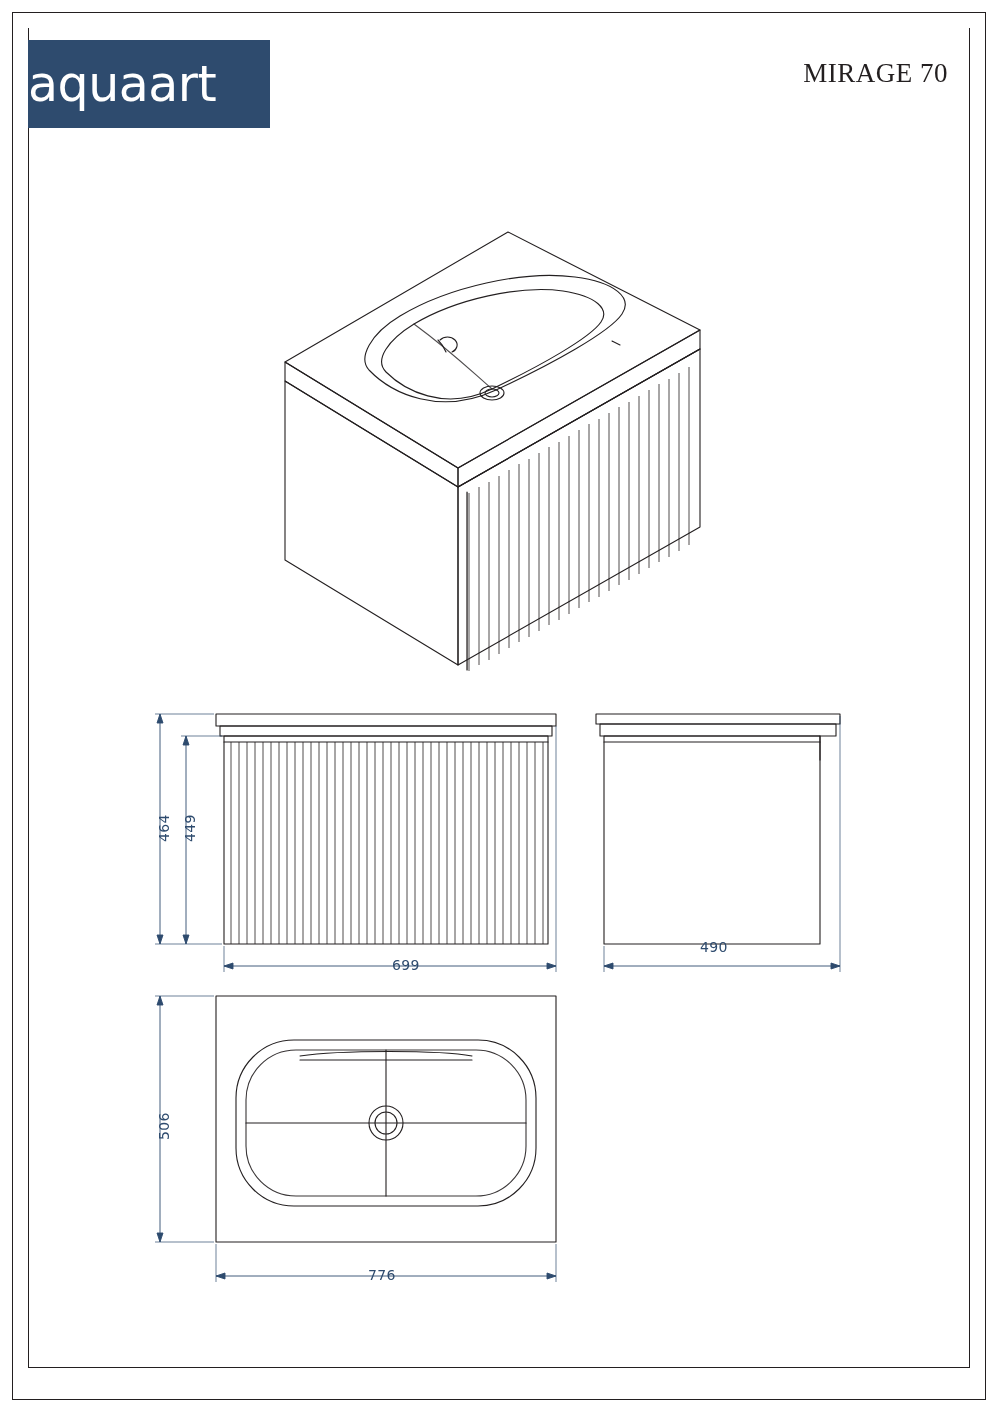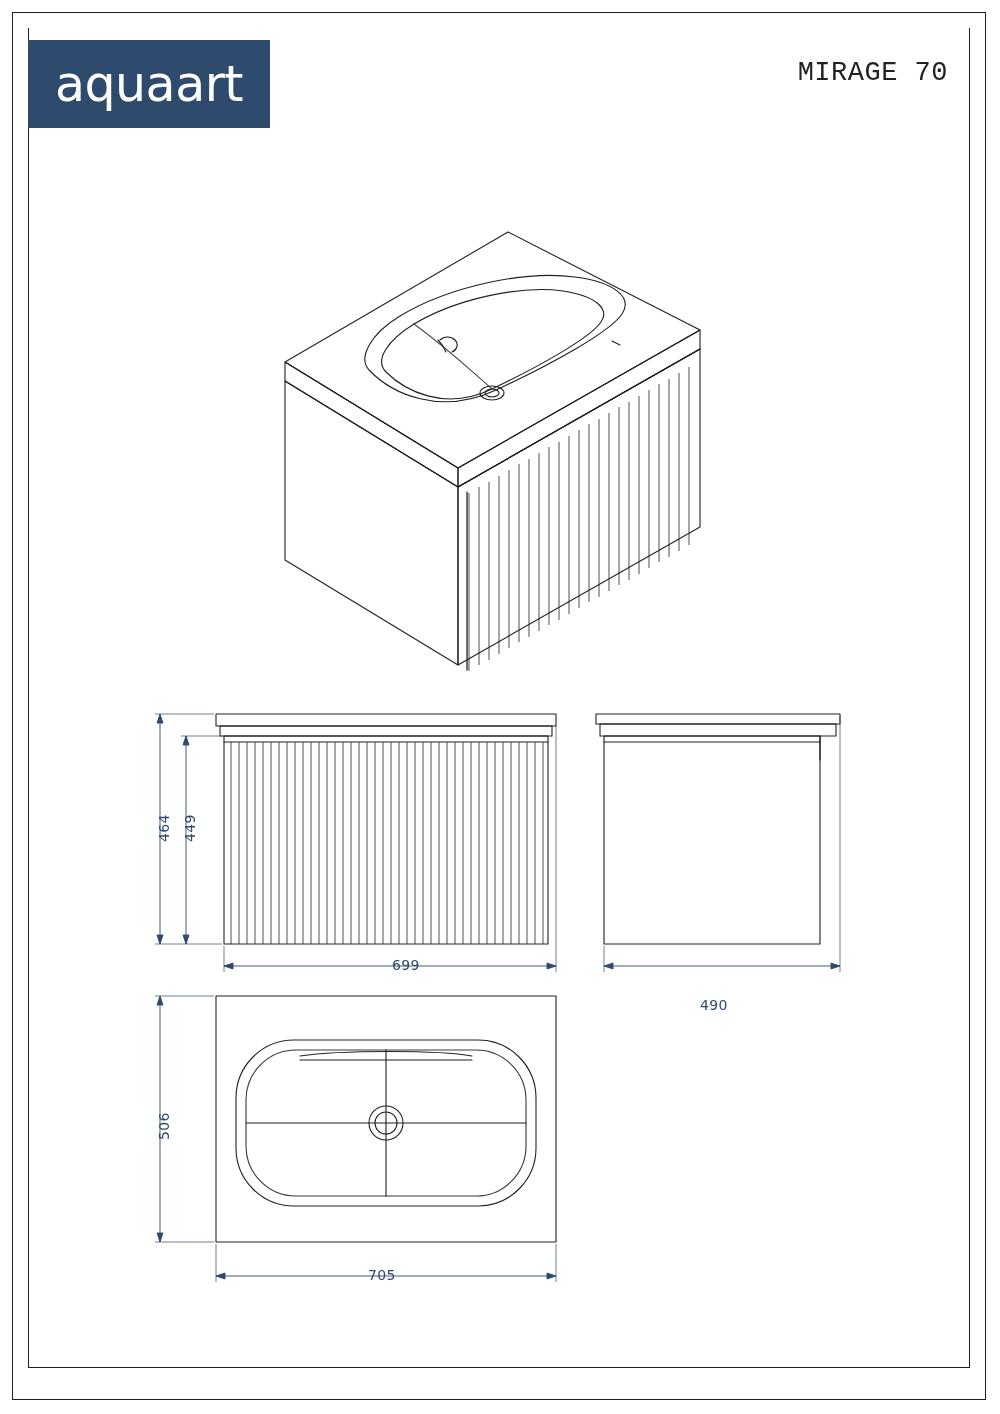--- a/index.html
+++ b/index.html
@@ -44,38 +44,38 @@
   }
   .logo-box {
     position: absolute;
     left: 28px;
     top: 40px;
     width: 242px;
     height: 88px;
     background: #2e4b6e;
     display: flex;
     align-items: center;
-    justify-content: center;
+    justify-content: flex-start;
   }
   .logo-text {
     color: #ffffff;
     font-size: 49px;
     letter-spacing: -0.5px;
     font-family: "DejaVu Sans", sans-serif;
     font-weight: 400;
     line-height: 1;
   }
   .title {
     position: absolute;
     right: 52px;
     top: 58px;
     font-size: 27px;
     color: #231f20;
     letter-spacing: 0.5px;
-    font-family: Liberation Mono, monospace;
+    font-family: Liberation Serif, serif;
   }
   svg.draw {
     position: absolute;
     left: 0;
     top: 0;
     width: 1000px;
     height: 1414px;
     overflow: visible;
   }
   .dim-label {
@@ -286,17 +286,17 @@
       <line x1="659" y1="384" x2="659" y2="562"></line>
       <line x1="669" y1="379" x2="669" y2="557"></line>
       <line x1="679" y1="373" x2="679" y2="551"></line>
       <line x1="689" y1="367" x2="689" y2="545"></line>
     </g>
   </svg>
 
   <div class="dim-label vert" style="left:156px; top:842px;">464</div>
   <div class="dim-label vert" style="left:182px; top:842px;">449</div>
   <div class="dim-label" style="left:392px; top:957px;">699</div>
-  <div class="dim-label" style="left:700px; top:997px;text-align:right;">490</div>
+  <div class="dim-label" style="left:700px; top:939px;text-align:right;">490</div>
   <div class="dim-label vert" style="left:156px; top:1140px;">506</div>
-  <div class="dim-label" style="left:368px; top:1267px;">705</div>
+  <div class="dim-label" style="left:368px; top:1267px;">776</div>
 
 </div>
 
 </body></html>

